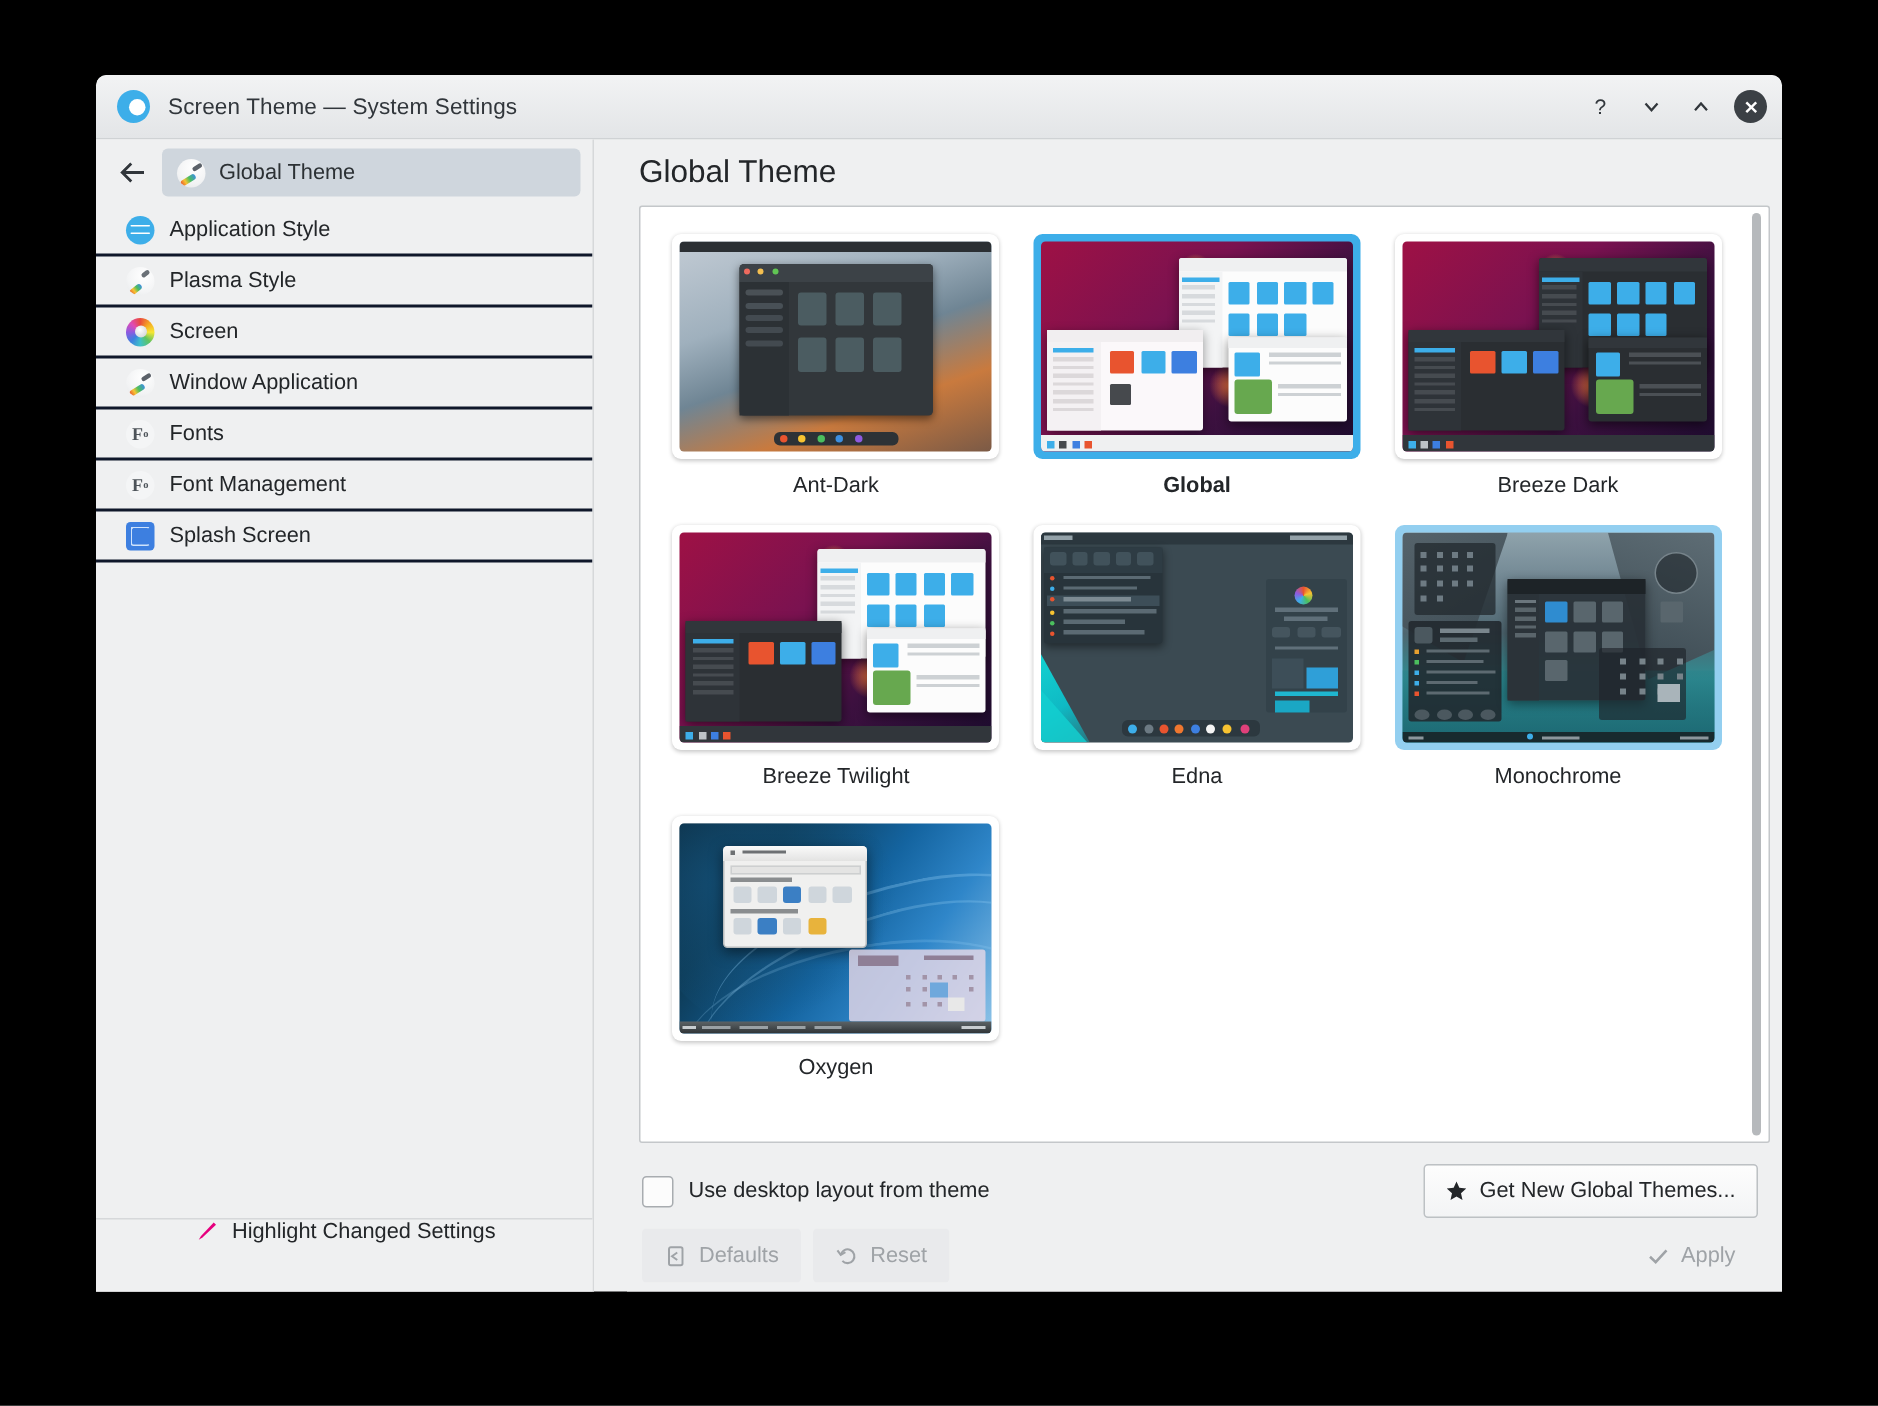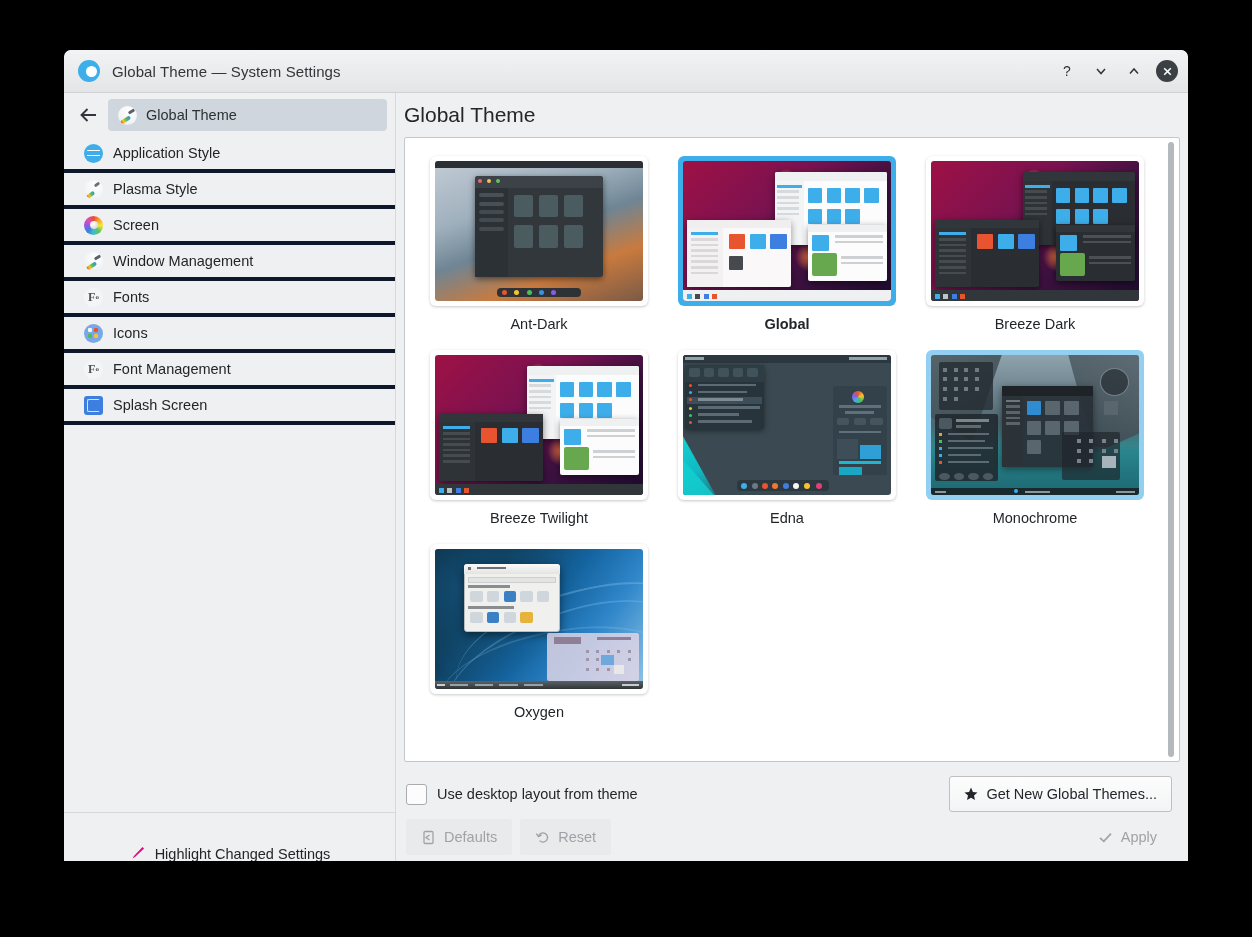--- a/index.html
+++ b/index.html
@@ -56,21 +56,21 @@
     color: #31363b; font-size: 15px; line-height: 1;
     cursor: pointer; background: transparent; border: none;
   }
   .tb-btn svg { display: block; }
   .tb-close {
     background: #3b4045; color: #ffffff;
     width: 22px; height: 22px; margin-left: 4px;
   }
 
   
-  #body-split { display: flex; height: 769px; }
+  #body-split { display: flex; height: 769px; gap: 22px; }
 
   
   #sidebar {
     width: 331px; flex: none;
     background: #eff0f1;
     border-right: 1px solid #d6d8da;
     display: flex; flex-direction: column;
     position: relative;
   }
   #breadcrumb-row {
@@ -89,31 +89,31 @@
     cursor: pointer;
   }
   #breadcrumb-item .bc-label {
     font-size: 14.5px; color: #2c3134; margin-left: 9px;
   }
 
   #nav-list { flex: 1; overflow: hidden; }
   .nav-item {
     height: 32px; display: flex; align-items: center;
     padding: 0 12px 0 20px;
-    border-bottom: 4px solid #0f172a;
+    border-bottom: 2px solid #0f172a;
     cursor: pointer;
   }
   .nav-item .nav-label {
     font-size: 14.5px; color: #232629; margin-left: 10px;
   }
 
   #highlight-footer {
     flex: none; height: 49px;
     border-top: 1px solid #d6d8da;
-    display: flex; align-items: flex-end; justify-content: center;
+    display: flex; align-items: flex-start; justify-content: center;
     gap: 9px; cursor: pointer;
     background: #eff0f1;
   }
   #highlight-footer .hf-label { font-size: 14.5px; color: #232629; }
 
   
   .sb-ico { width: 19px; height: 19px; flex: none; position: relative; border-radius: 50%; }
   .ico-appstyle { background: #3daee9; }
   .ico-appstyle::before, .ico-appstyle::after {
     content:""; position:absolute; left:3px; right:3px; height:1.8px; background:#fff; border-radius:1px;
@@ -271,21 +271,21 @@
   
   .tw { position: absolute; box-sizing: border-box; }
 </style>
 </head>
 <body>
 
 <div id="window">
 
   <div id="titlebar">
     <div class="app-icon"></div>
-    <div id="window-title">Global Theme — System Settings</div>
+    <div id="window-title">Screen Theme — System Settings</div>
     <div id="titlebar-buttons">
       <div class="tb-btn">
         <svg width="13" height="15" viewBox="0 0 13 15">
             <text x="1" y="12" font-family="Liberation Sans, sans-serif" font-size="14" fill="#31363b">?</text>
           </svg>
       </div>
       <div class="tb-btn">
         <svg width="14" height="14" viewBox="0 0 14 14">
             <polyline points="3,5 7,9.5 11,5" fill="none" stroke="#31363b" stroke-width="1.5"></polyline>
           </svg>
@@ -329,34 +329,25 @@
         <div class="nav-item">
           <span class="sb-ico ico-plasma"></span>
           <span class="nav-label">Plasma Style</span>
         </div>
         <div class="nav-item">
           <span class="sb-ico ico-colors"></span>
           <span class="nav-label">Screen</span>
         </div>
         <div class="nav-item">
           <span class="sb-ico ico-windec"></span>
-          <span class="nav-label">Window Management</span>
+          <span class="nav-label">Window Application</span>
         </div>
         <div class="nav-item">
           <span class="sb-ico ico-font">F<sub style="font-size:7px">o</sub></span>
           <span class="nav-label">Fonts</span>
-        </div>
-        <div class="nav-item">
-          <span class="sb-ico ico-icons">
-            <i style="left:4px;top:4px;background:#f5f5f5"></i>
-            <i style="left:10px;top:4px;background:#e8542f"></i>
-            <i style="left:4px;top:10px;background:#4bbf5e"></i>
-            <i style="left:10px;top:10px;background:#f7c331"></i>
-          </span>
-          <span class="nav-label">Icons</span>
         </div>
         <div class="nav-item">
           <span class="sb-ico ico-font">F<sub style="font-size:7px">o</sub></span>
           <span class="nav-label">Font Management</span>
         </div>
         <div class="nav-item">
           <span class="sb-ico ico-splash"></span>
           <span class="nav-label">Splash Screen</span>
         </div>
       </div>

